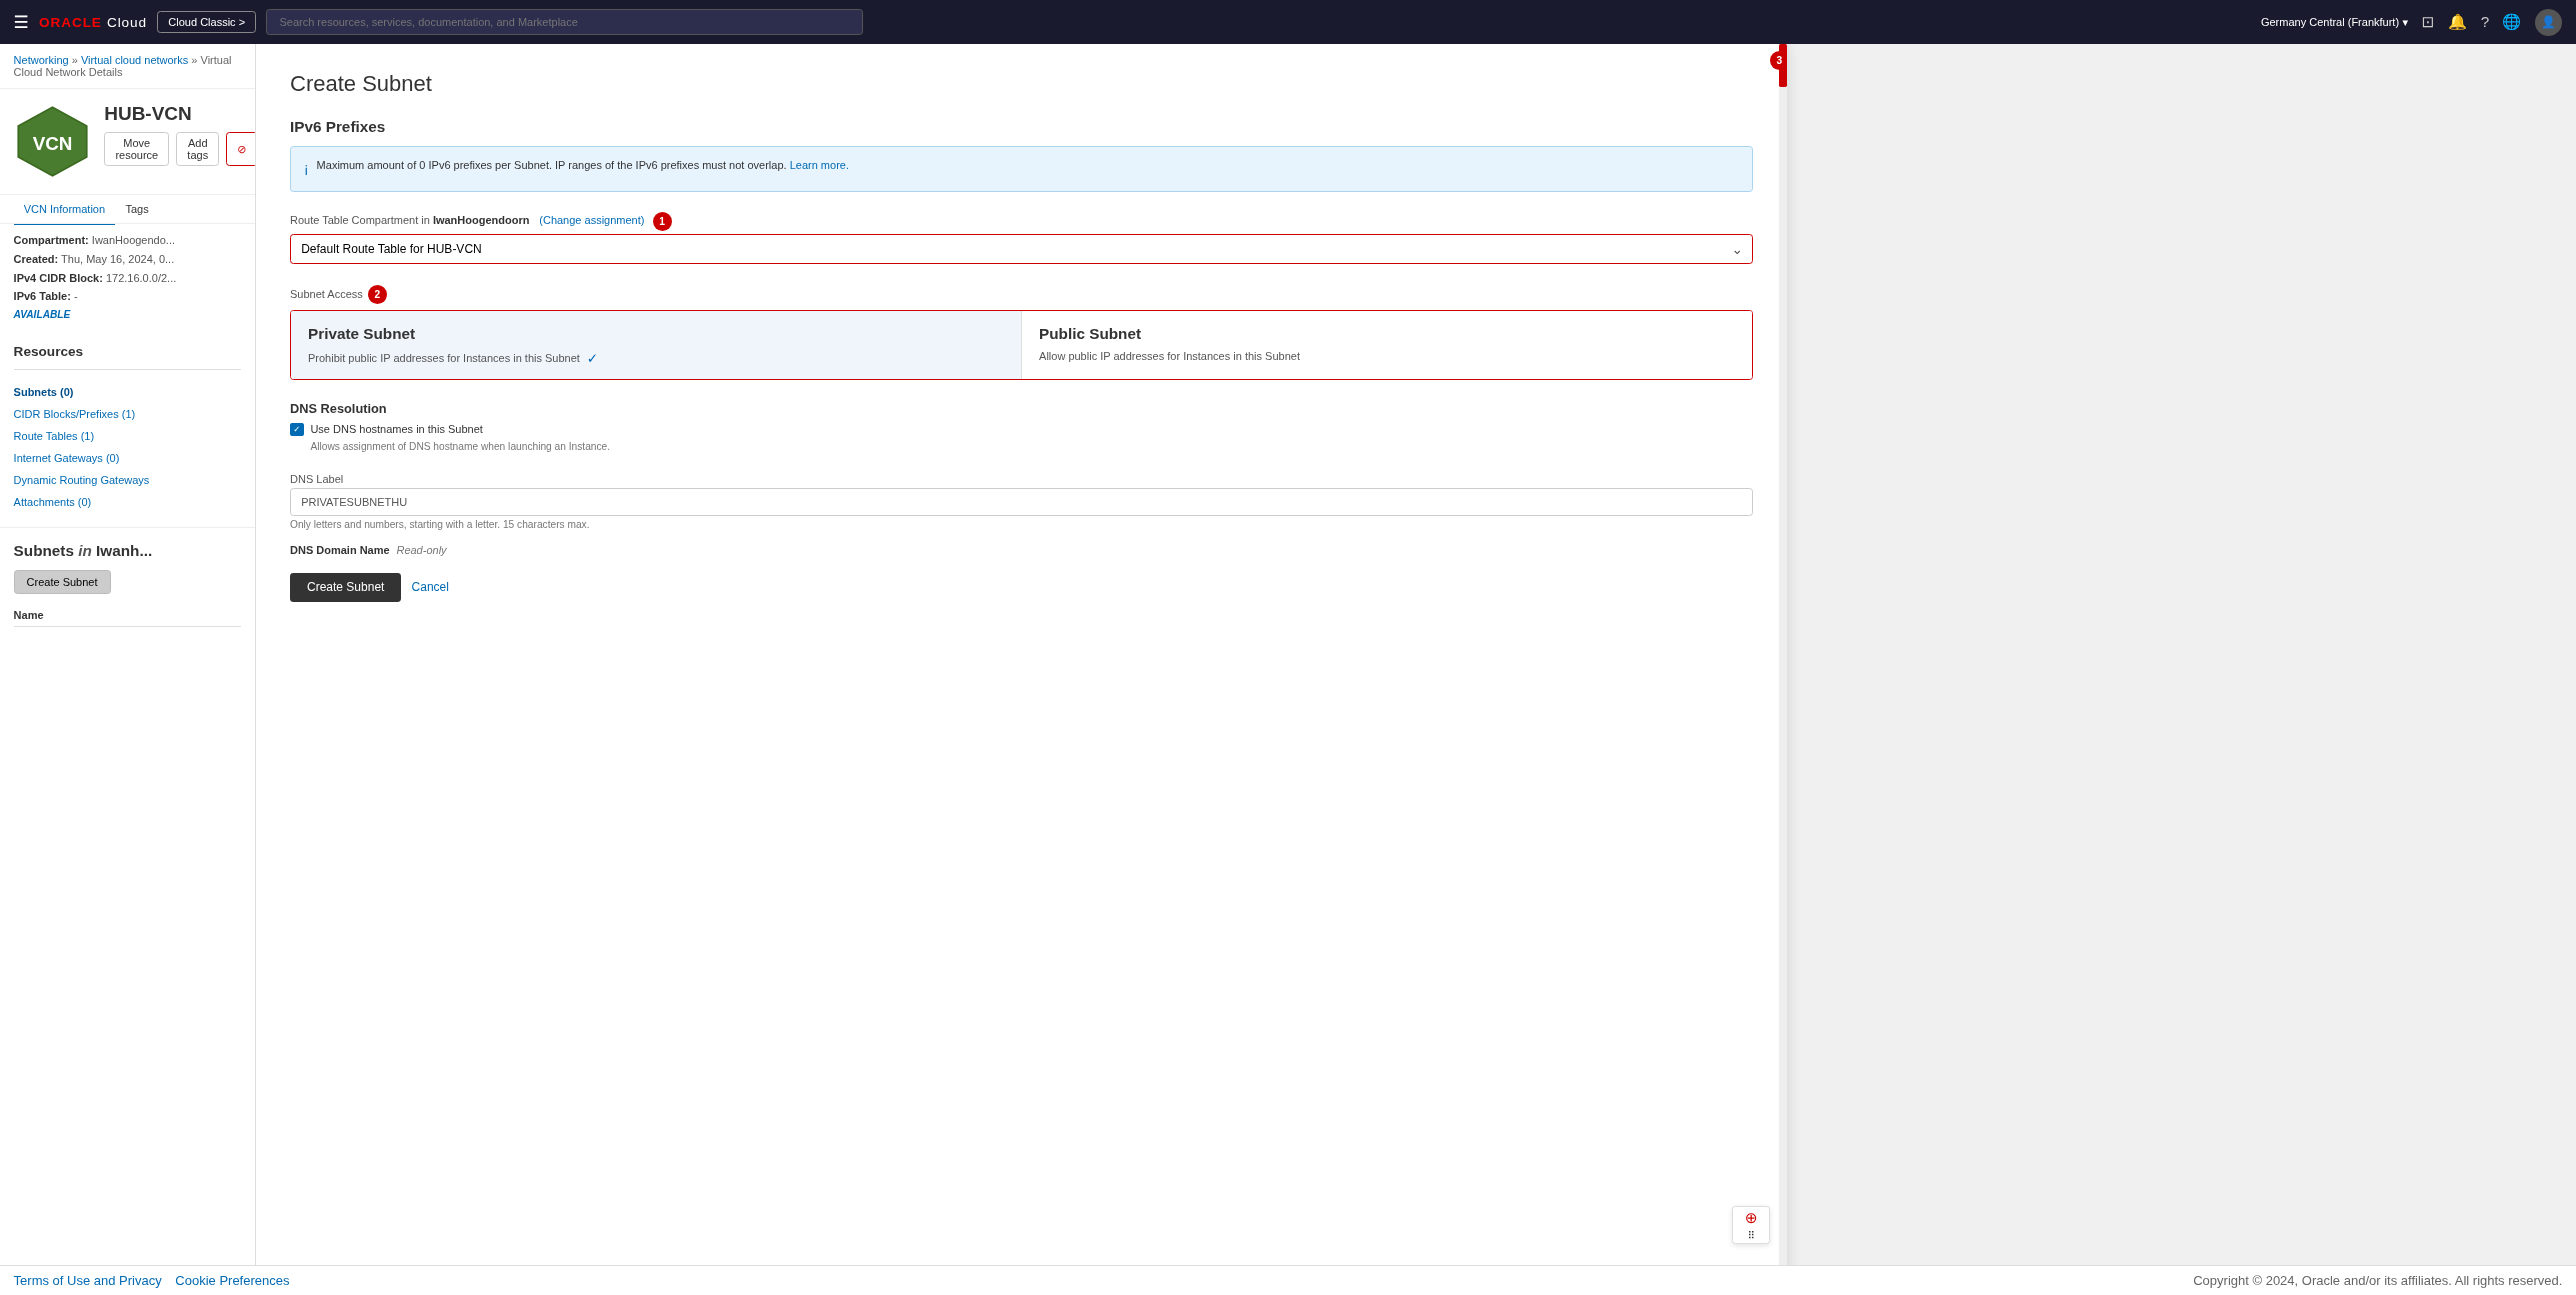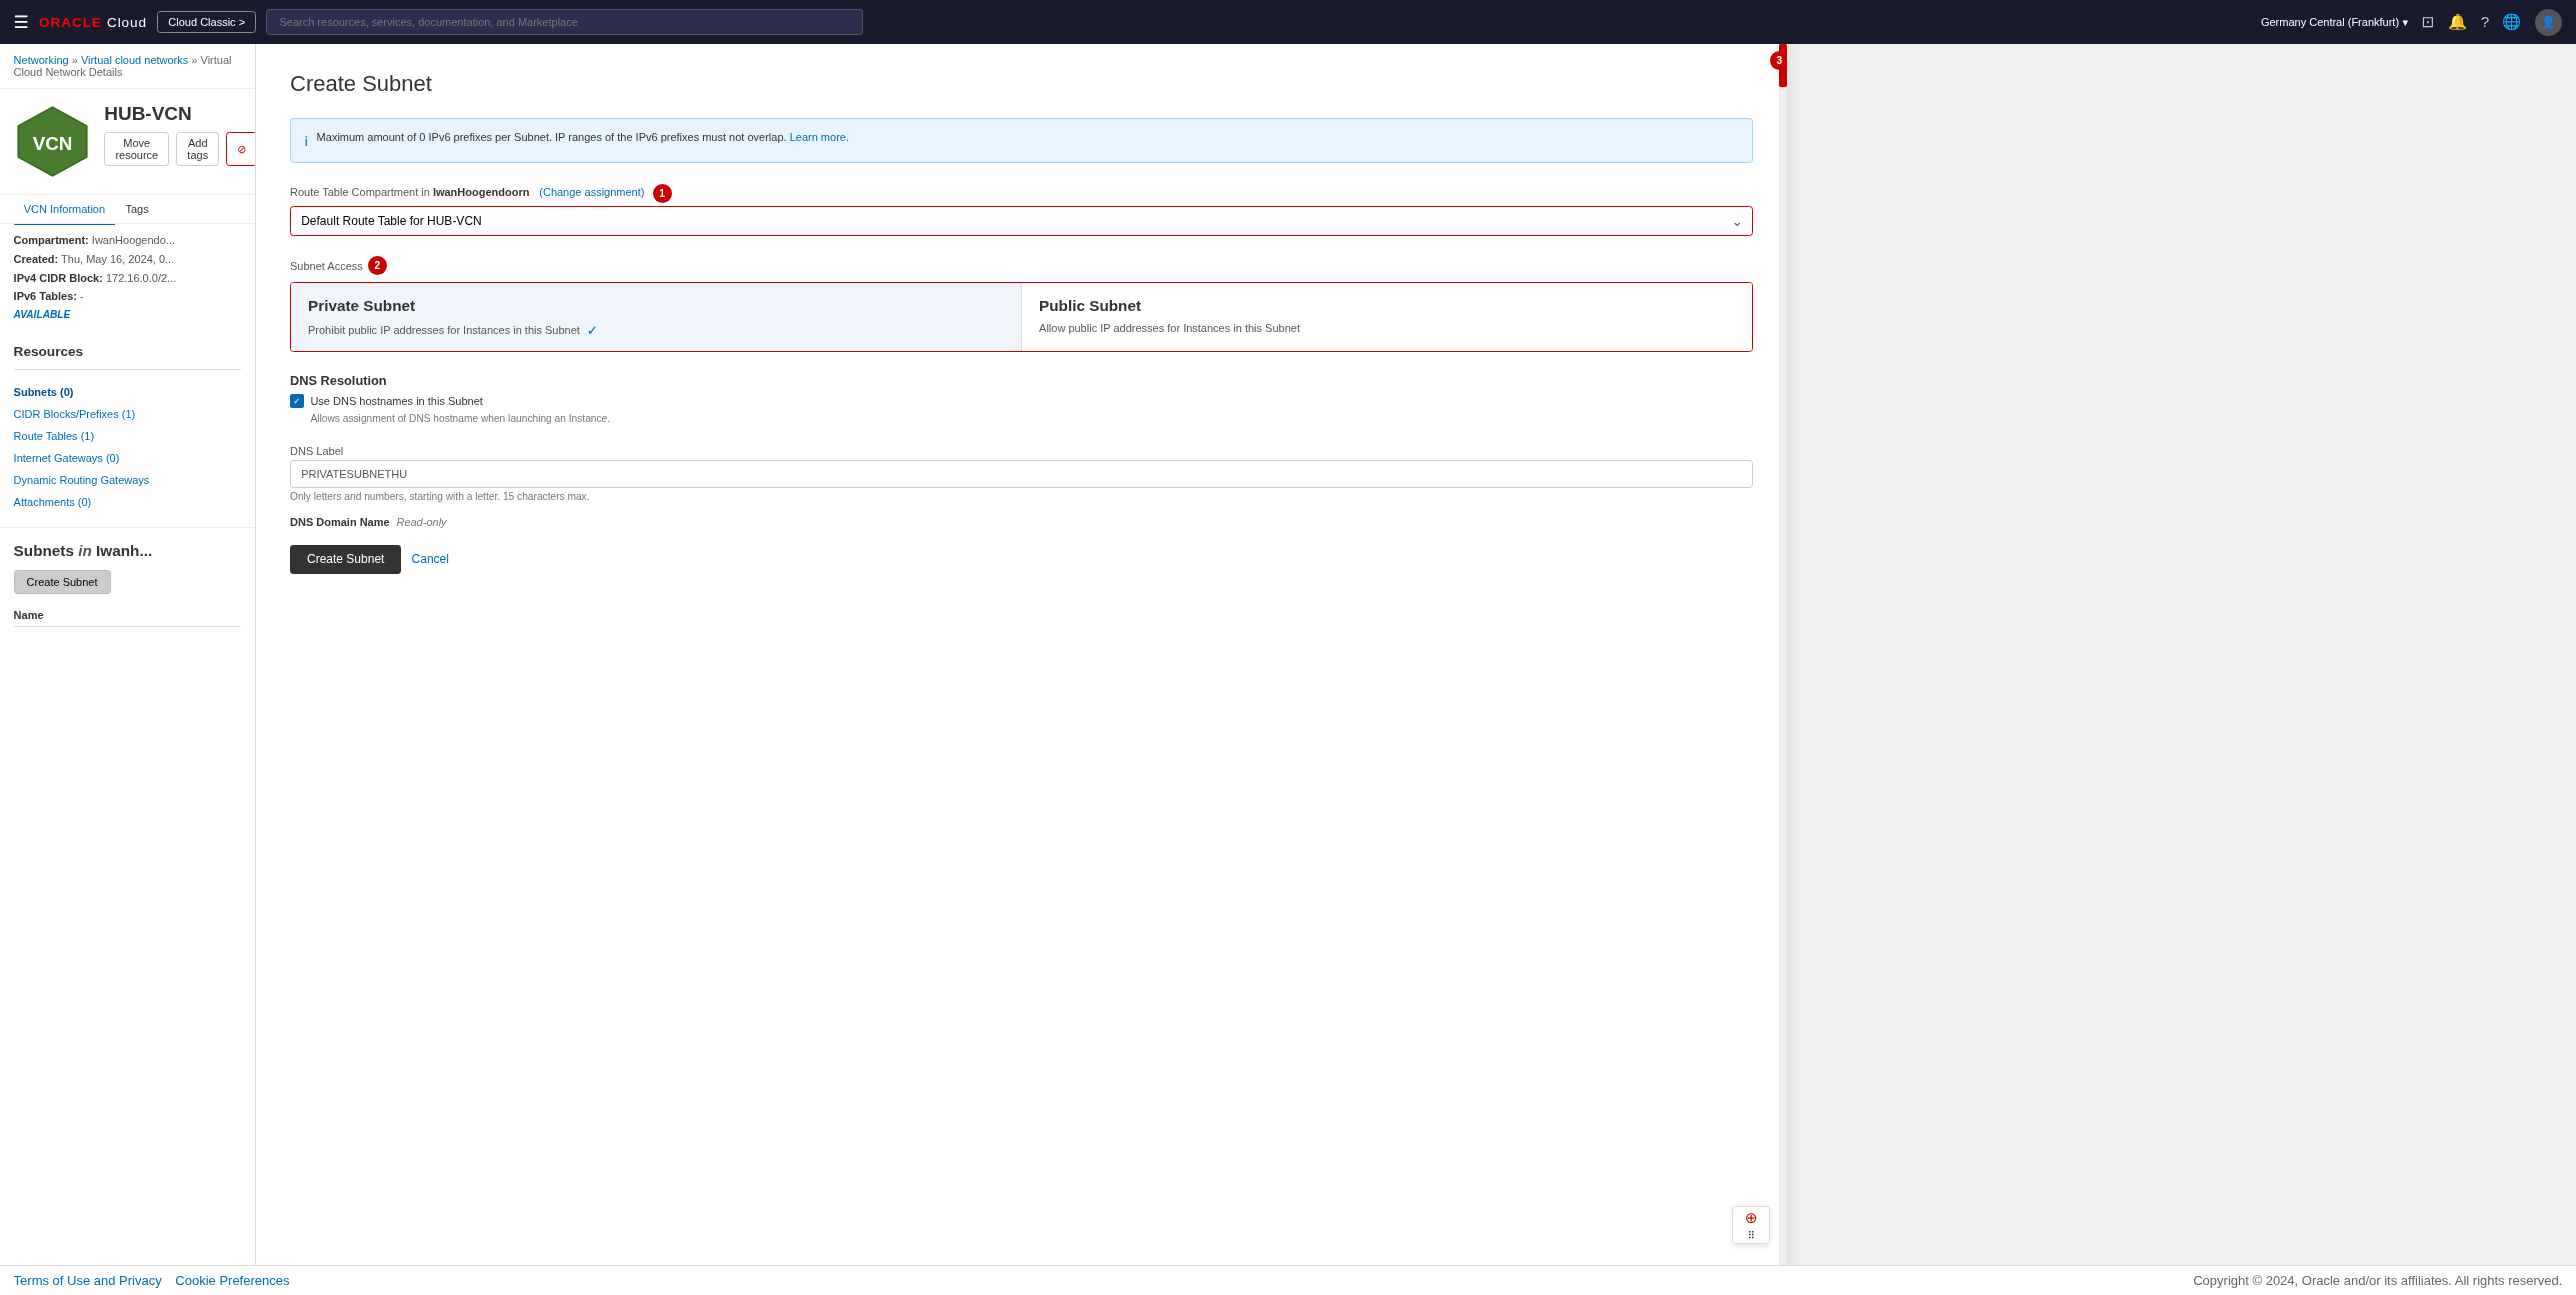--- a/index.html
+++ b/index.html
@@ -481,21 +481,21 @@
       </div>
       <div class="vcn-detail-row">
         <span class="label">Created:</span>
         <span class="value">Thu, May 16, 2024, 0...</span>
       </div>
       <div class="vcn-detail-row">
         <span class="label">IPv4 CIDR Block:</span>
         <span class="value">172.16.0.0/2...</span>
       </div>
       <div class="vcn-detail-row">
-        <span class="label">IPv6 Tables:</span>
+        <span class="label">IPv6 Table:</span>
         <span class="value">-</span>
       </div>
       <div class="available-badge">AVAILABLE</div>
     </div>
 
     <div class="resources-section">
       <div class="resources-title">Resources</div>
       <hr class="resources-divider">
       <a class="resource-link active">Subnets (0)</a>
       <a class="resource-link">CIDR Blocks/Prefixes (1)</a>
@@ -521,20 +521,21 @@
     <div class="modal-panel" style="position:relative;">
 
       <div style="position:absolute;top:0;right:0;width:8.5px;height:100%;background:#eee;z-index:10;">
         <div style="width:8.5px;height:43px;background:#cc0000;border-radius:1.7px;position:absolute;top:0;right:0;"></div>
         <div style="position:absolute;top:6.8px;right:-1.7px;background:#cc0000;color:white;width:19px;height:19px;border-radius:50%;display:flex;align-items:center;justify-content:center;font-size:10.2px;font-weight:700;">3</div>
       </div>
 
       <h1 class="modal-title">Create Subnet</h1>
 
       <div class="form-section">
+        <div class="section-title">IPv6 Prefixes</div>
         <div class="info-box">
           <span class="info-icon">ℹ</span>
           <span class="info-text">
             <span>Maximum amount of 0 IPv6 prefixes per Subnet. IP ranges of the IPv6 prefixes must not overlap.</span>
             <a href="#" class="info-link">Learn more.</a>
           </span>
         </div>
       </div>
 
       <div class="form-section">

